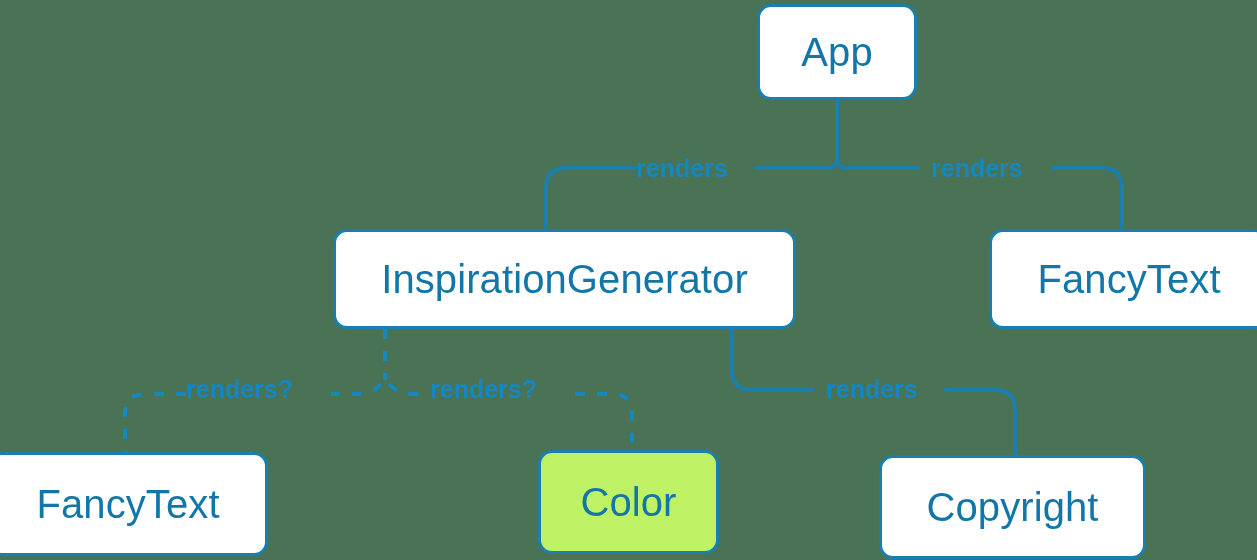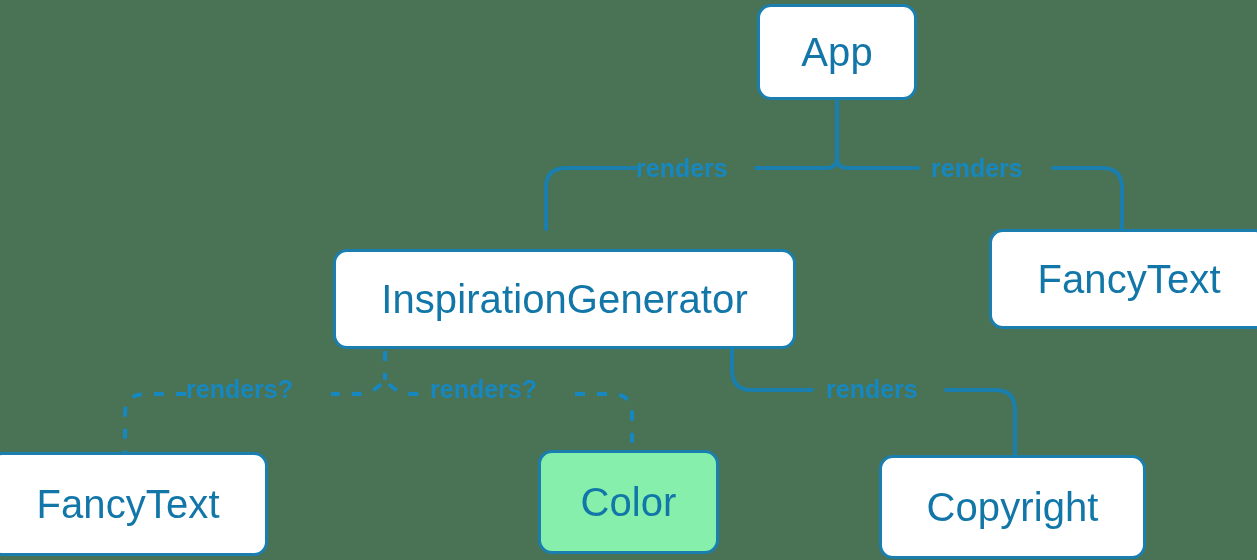--- a/index.html
+++ b/index.html
@@ -73,30 +73,30 @@
     <path d="M 385 329 L 385 380" fill="none" stroke="#1787c0" stroke-width="4" stroke-linecap="butt" stroke-dasharray="10 12"></path>
 
     <path d="M 381 384 Q 372 394 356 394 L 331 394 M 186 394 L 145 394 Q 125 394 125 414 L 125 452" fill="none" stroke="#1787c0" stroke-width="4" stroke-linecap="butt" stroke-dasharray="10 12"></path>
 
     <path d="M 389 384 Q 398 394 414 394 L 430 394 M 575 394 L 612 394 Q 632 394 632 414 L 632 450" fill="none" stroke="#1787c0" stroke-width="4" stroke-linecap="butt" stroke-dasharray="10 12"></path>
   </svg>
 
   <div class="node" id="node-app" style="left: 757px; top: 4px; width: 160px; height: 96px; font-size: 40px; background: rgb(255, 255, 255); border-color: rgb(26, 127, 174); color: rgb(18, 119, 168);">
     <span class="node-label">App</span>
   </div>
-  <div class="node" id="node-inspgen" style="left: 333px; top: 229px; width: 463px; height: 100px; font-size: 40px; background: rgb(255, 255, 255); border-color: rgb(26, 127, 174); color: rgb(18, 119, 168); margin-top: 20px;">
+  <div class="node" id="node-inspgen" style="left: 333px; top: 229px; width: 463px; height: 100px; font-size: 40px; background: rgb(255, 255, 255); border-color: rgb(26, 127, 174); color: rgb(18, 119, 168);">
     <span class="node-label">InspirationGenerator</span>
   </div>
   <div class="node" id="node-fancytop" style="left: 989px; top: 229px; width: 280px; height: 100px; font-size: 40px; background: rgb(255, 255, 255); border-color: rgb(26, 127, 174); color: rgb(18, 119, 168);">
     <span class="node-label">FancyText</span>
   </div>
   <div class="node" id="node-fancybot" style="left: -12px; top: 452px; width: 280px; height: 104px; font-size: 40px; background: rgb(255, 255, 255); border-color: rgb(26, 127, 174); color: rgb(18, 119, 168);">
     <span class="node-label">FancyText</span>
   </div>
-  <div class="node" id="node-color" style="left: 538px; top: 450px; width: 181px; height: 104px; font-size: 40px; background: #86efac; border-color: rgb(26, 127, 174); color: rgb(18, 119, 168);">
+  <div class="node" id="node-color" style="left: 538px; top: 450px; width: 181px; height: 104px; font-size: 40px; background: #bef264; border-color: rgb(26, 127, 174); color: rgb(18, 119, 168);">
     <span class="node-label">Color</span>
   </div>
   <div class="node" id="node-copyright" style="left: 879px; top: 455px; width: 267px; height: 104px; font-size: 40px; background: rgb(255, 255, 255); border-color: rgb(26, 127, 174); color: rgb(18, 119, 168);">
     <span class="node-label">Copyright</span>
   </div>
 
   <div class="edge-label" id="edgelabel-0" style="left: 636px; top: 156px; width: 120px; color: rgb(23, 135, 192);">renders</div>
   <div class="edge-label" id="edgelabel-1" style="left: 931px; top: 156px; width: 120px; color: rgb(23, 135, 192);">renders</div>
   <div class="edge-label" id="edgelabel-2" style="left: 186px; top: 377px; width: 145px; color: rgb(23, 135, 192);">renders?</div>
   <div class="edge-label" id="edgelabel-3" style="left: 430px; top: 377px; width: 145px; color: rgb(23, 135, 192);">renders?</div>

